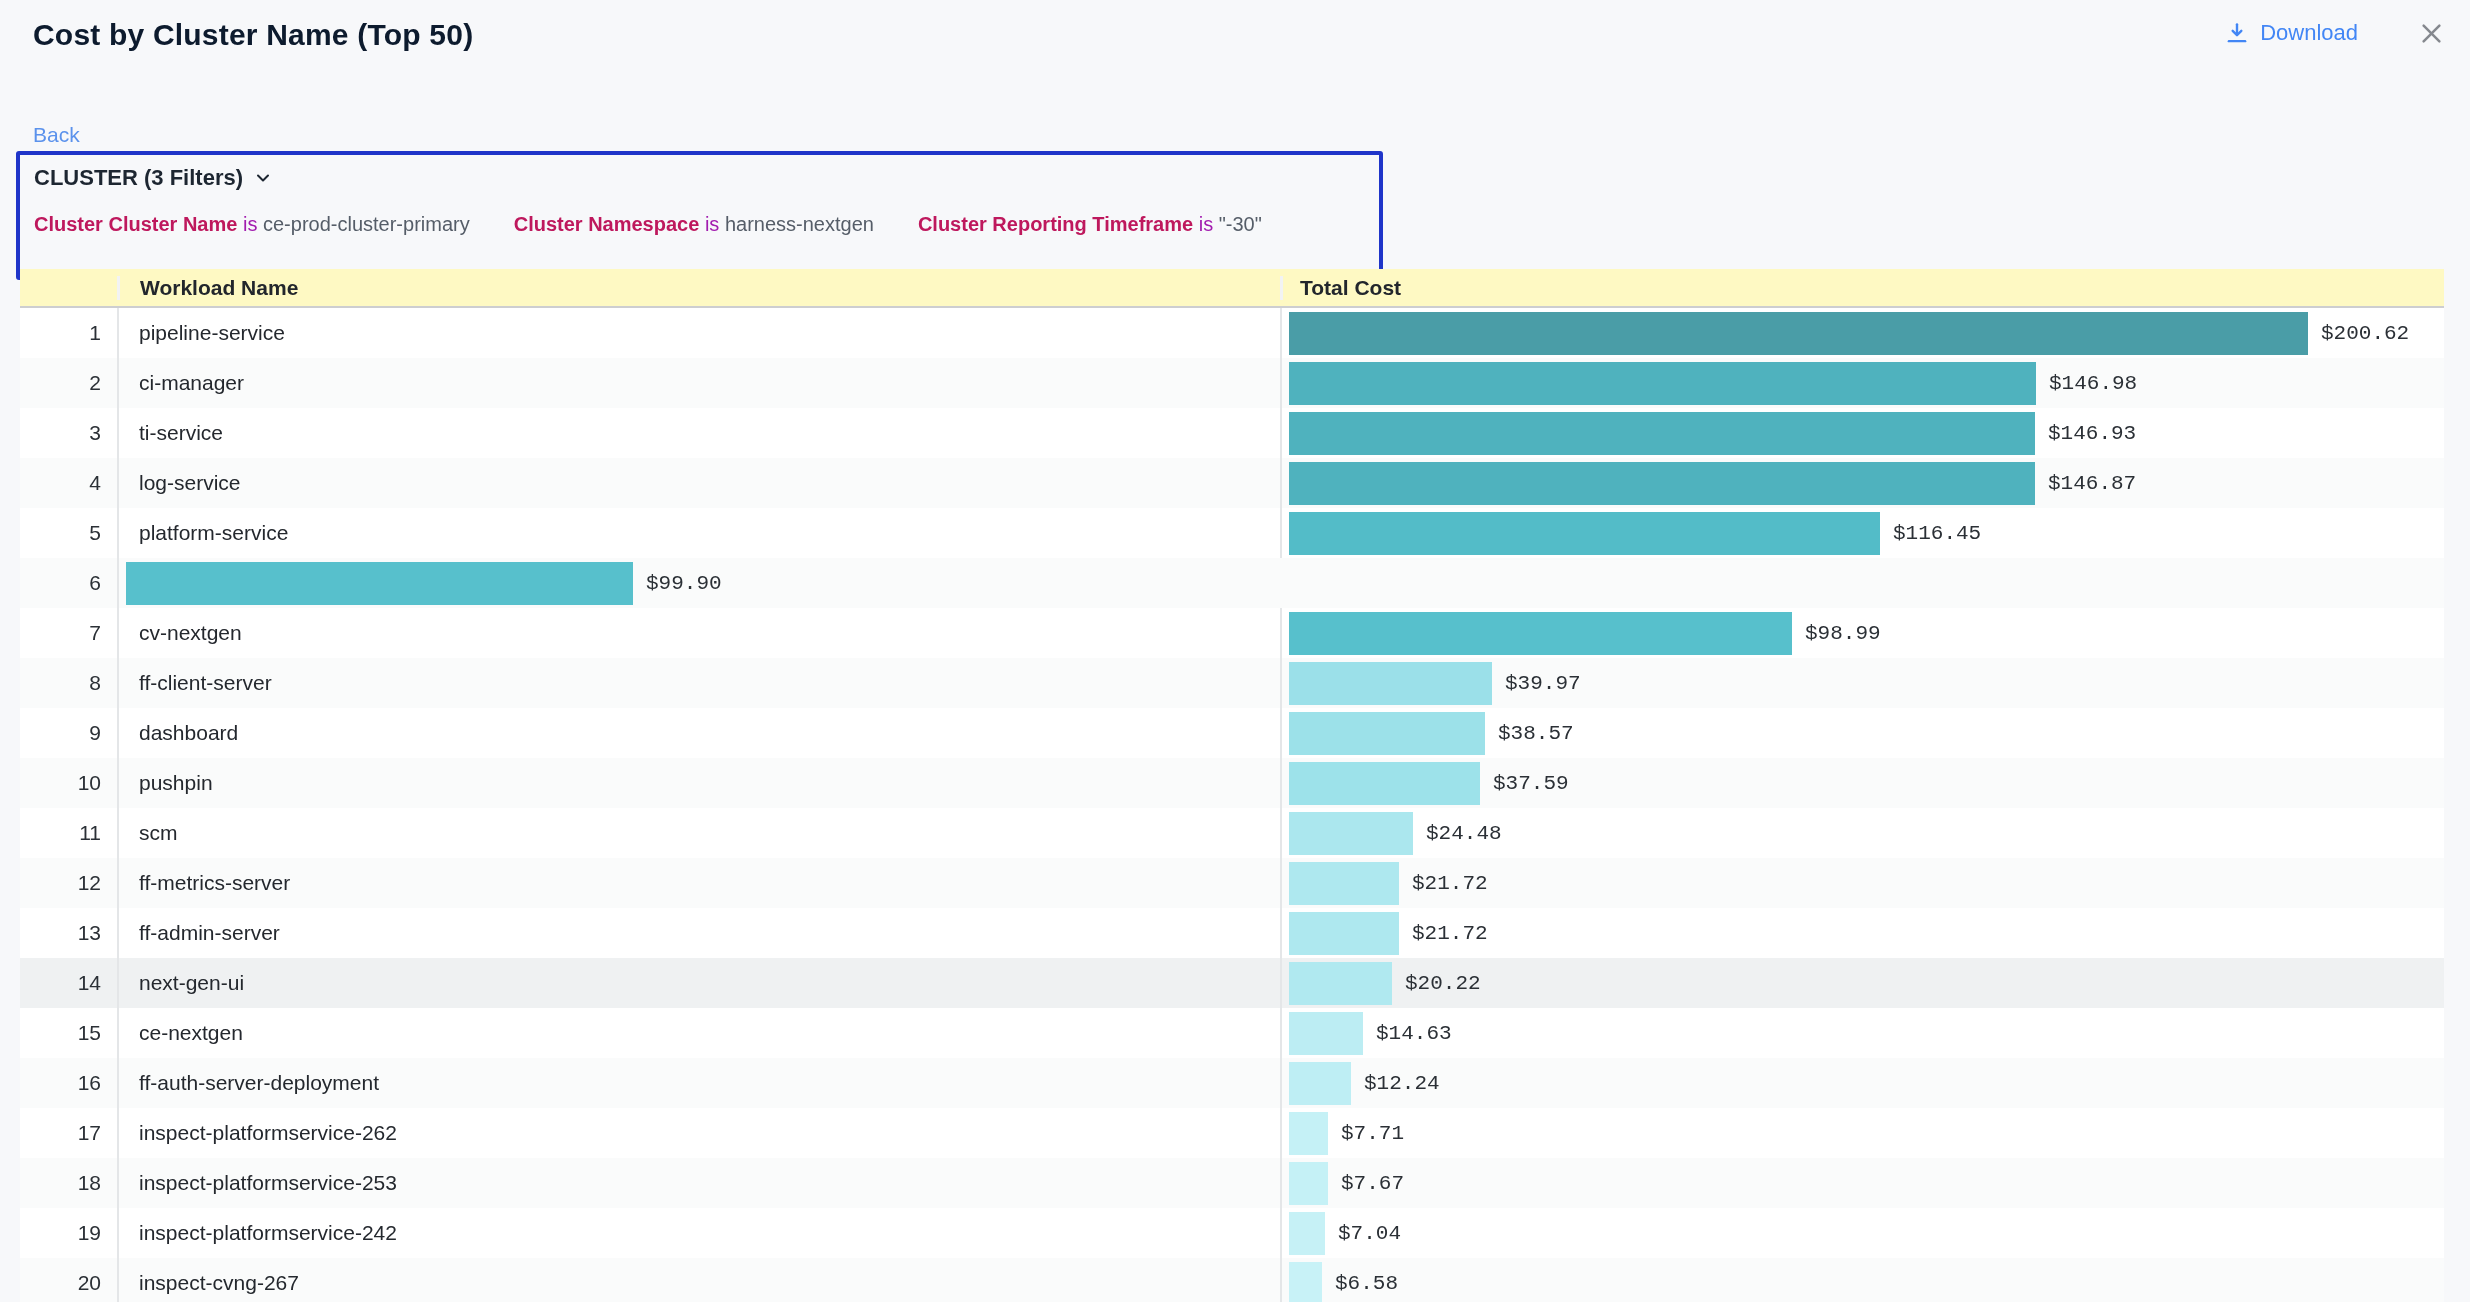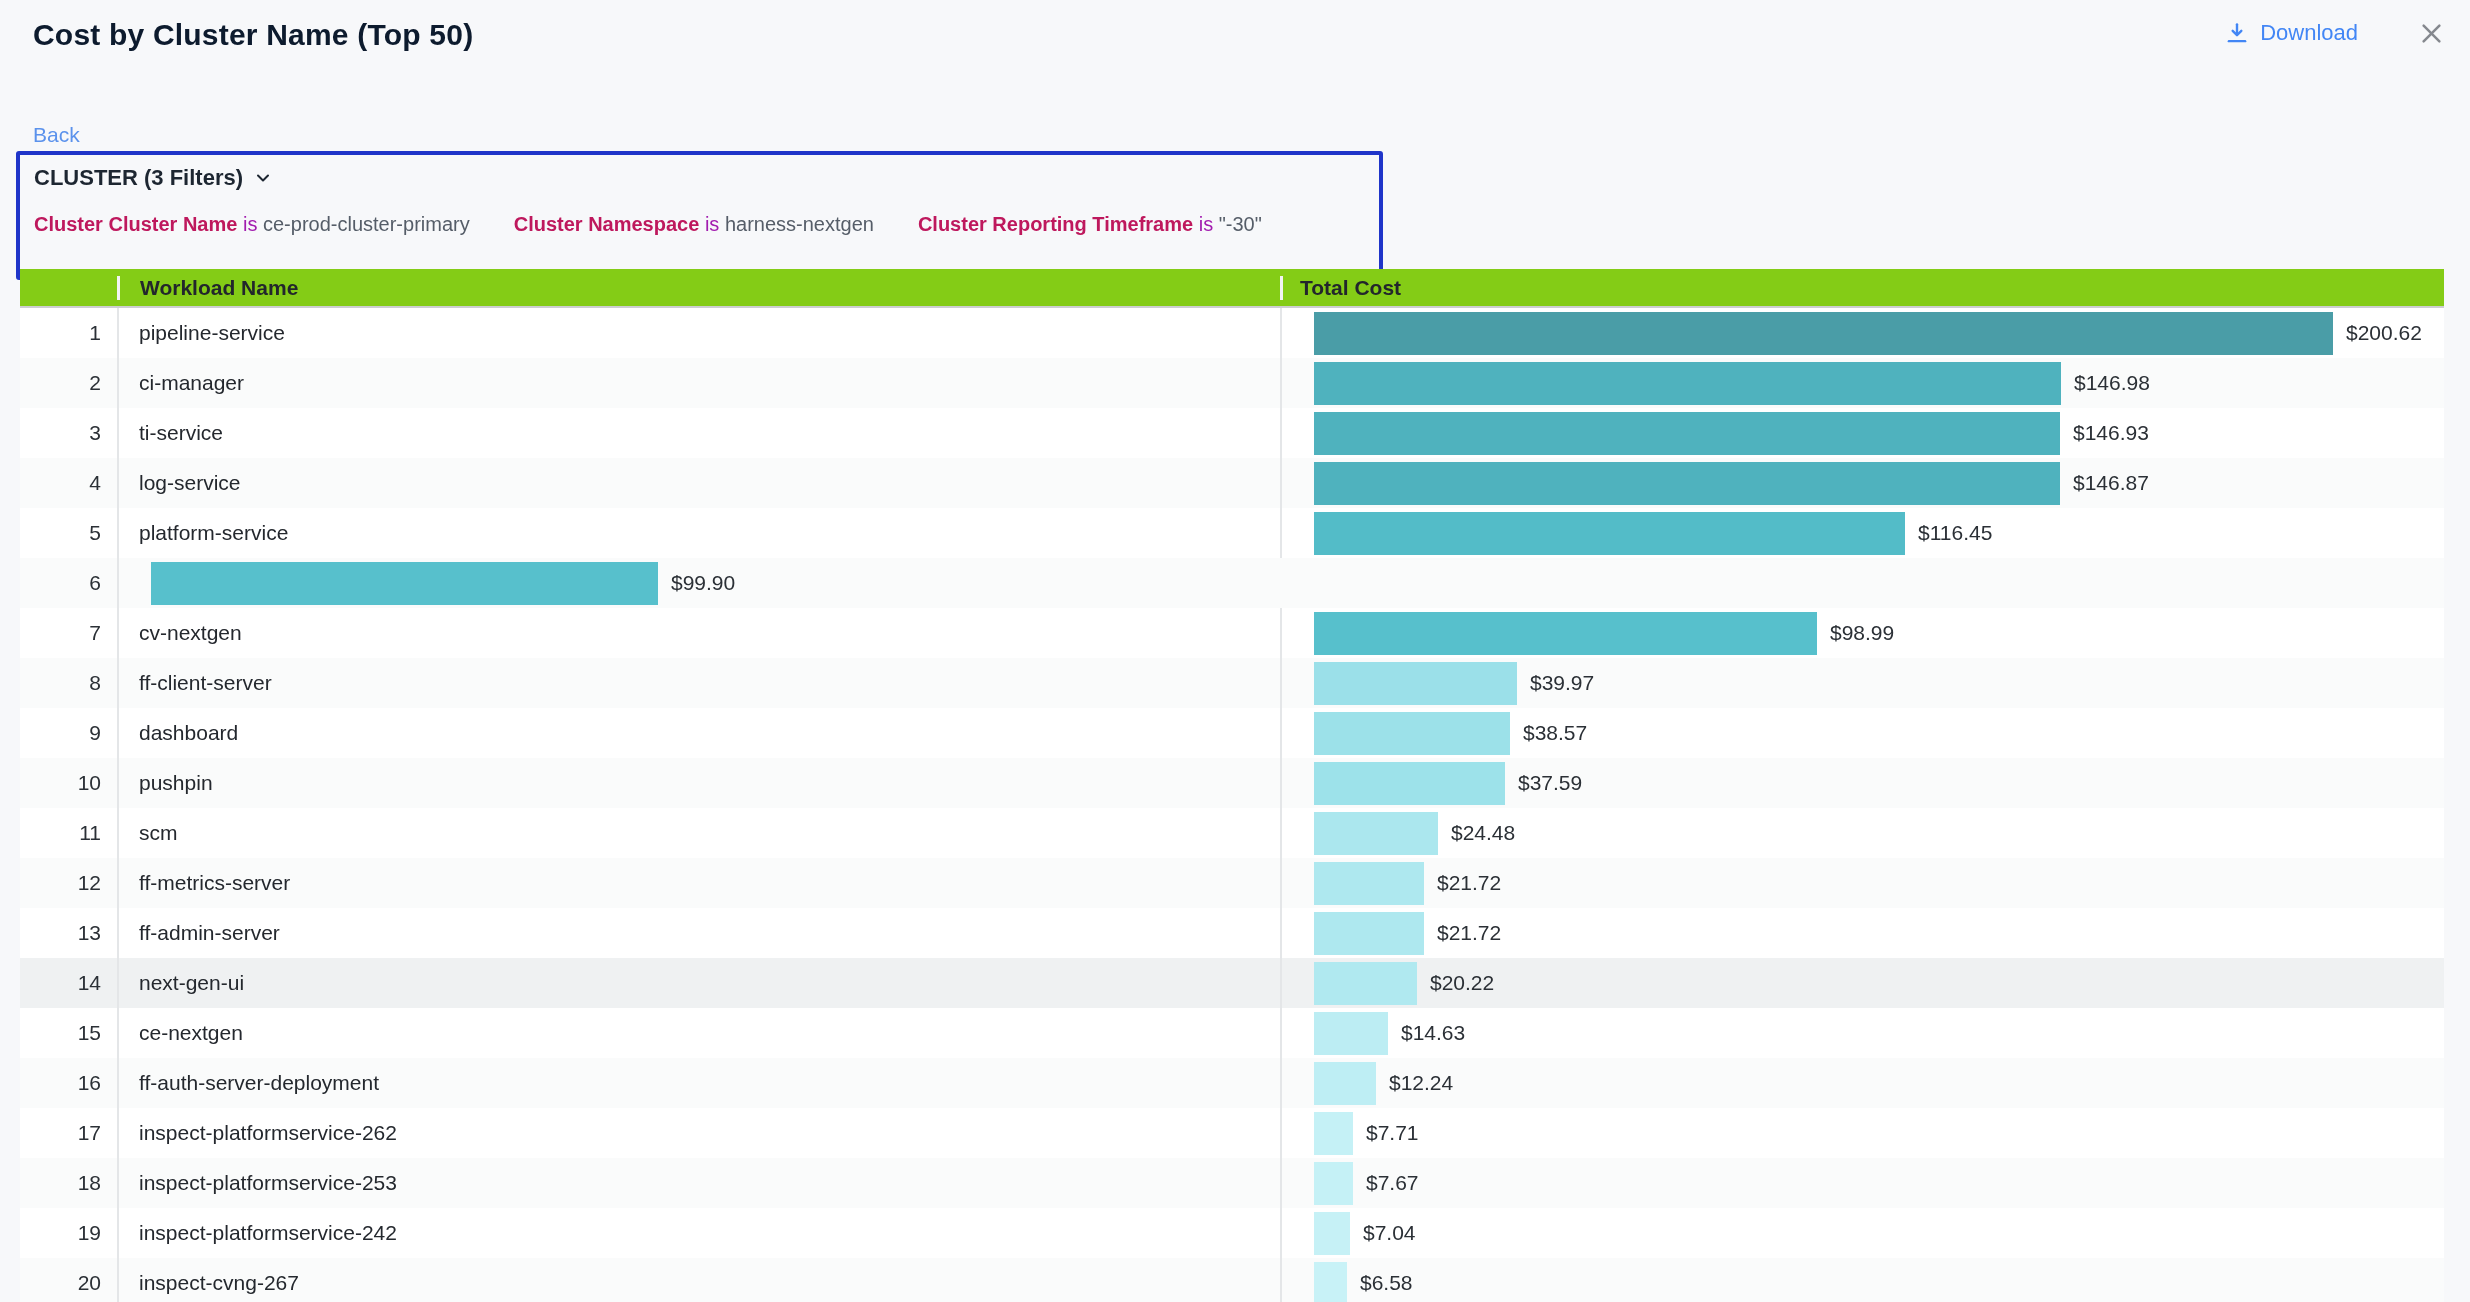--- a/index.html
+++ b/index.html
@@ -60,21 +60,21 @@
   .filter-condition .f-op    { font-weight: 400; color: #a21caf; }
   .filter-condition .f-value { font-weight: 400; color: #555d68; }
 
   
   .cost-table {
     position: absolute; left: 20px; top: 269px;
     width: 2424px;
   }
   .t-header {
     display: flex; height: 39px;
-    background: #84cc16;
+    background: #fef9c3;
     border-bottom: 2px solid #cdced0;
     align-items: center;
     font-size: 21px; font-weight: 700; color: #22262c;
   }
   .col-rank { width: 97px; flex: 0 0 97px; }
   .col-name { width: 1163px; flex: 0 0 1163px; padding-left: 20px; }
   .col-cost { flex: 1 1 auto; padding-left: 17px; }
   .t-header .col-name { border-left: 3px solid #f2f3f4; }
   .t-header .col-cost { border-left: 3px solid #f2f3f4; }
 
@@ -89,21 +89,22 @@
     font-size: 21px; color: #2b3036;
   }
   .t-row .col-name {
     border-left: 2px solid #e4e6e8;
     height: 100%; display: flex; align-items: center;
     font-size: 21px; color: #24282e;
   }
   .t-row .col-cost {
     border-left: 2px solid #e4e6e8;
     height: 100%; display: flex; align-items: center;
-    padding-left: 32px;
+    padding-left: 7px;
+    font-family: Liberation Mono, monospace;
   }
   .cost-bar {
     height: 43px; flex: 0 0 auto;
   }
   .cost-value {
     margin-left: 13px;
     font-size: 21px; color: #2b3036; white-space: nowrap;
   }
   svg { display: block; }
 </style>

